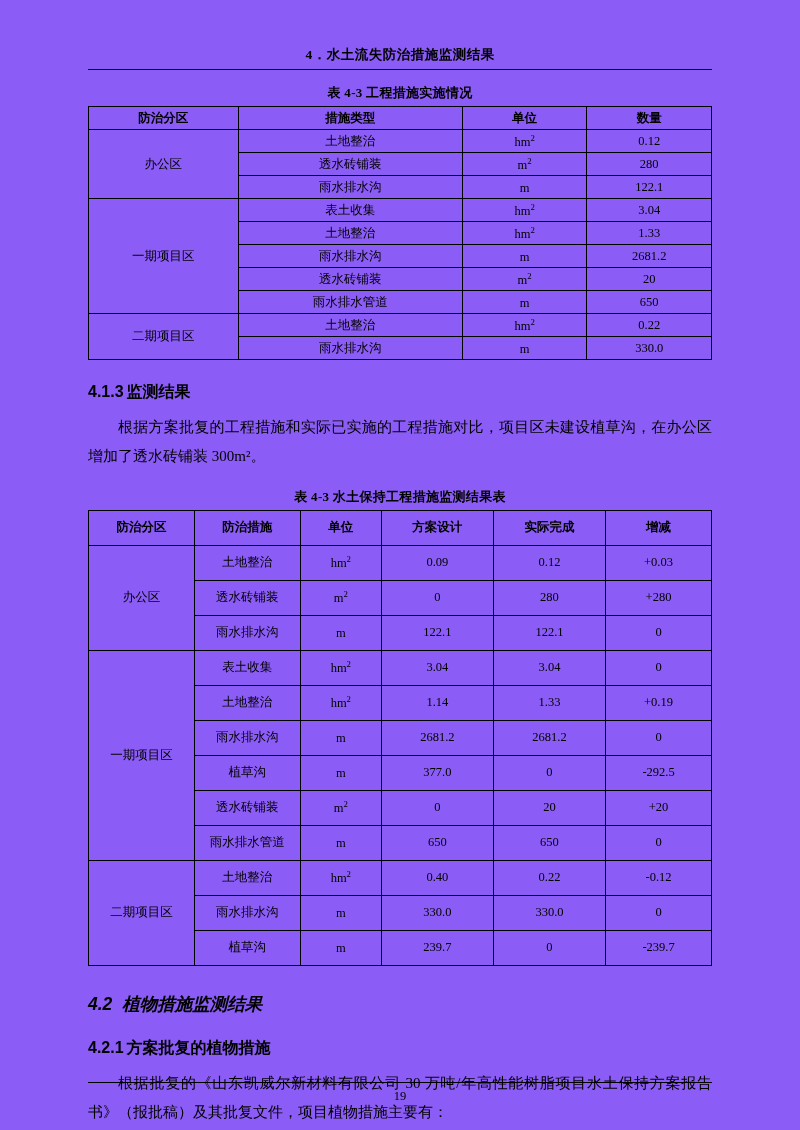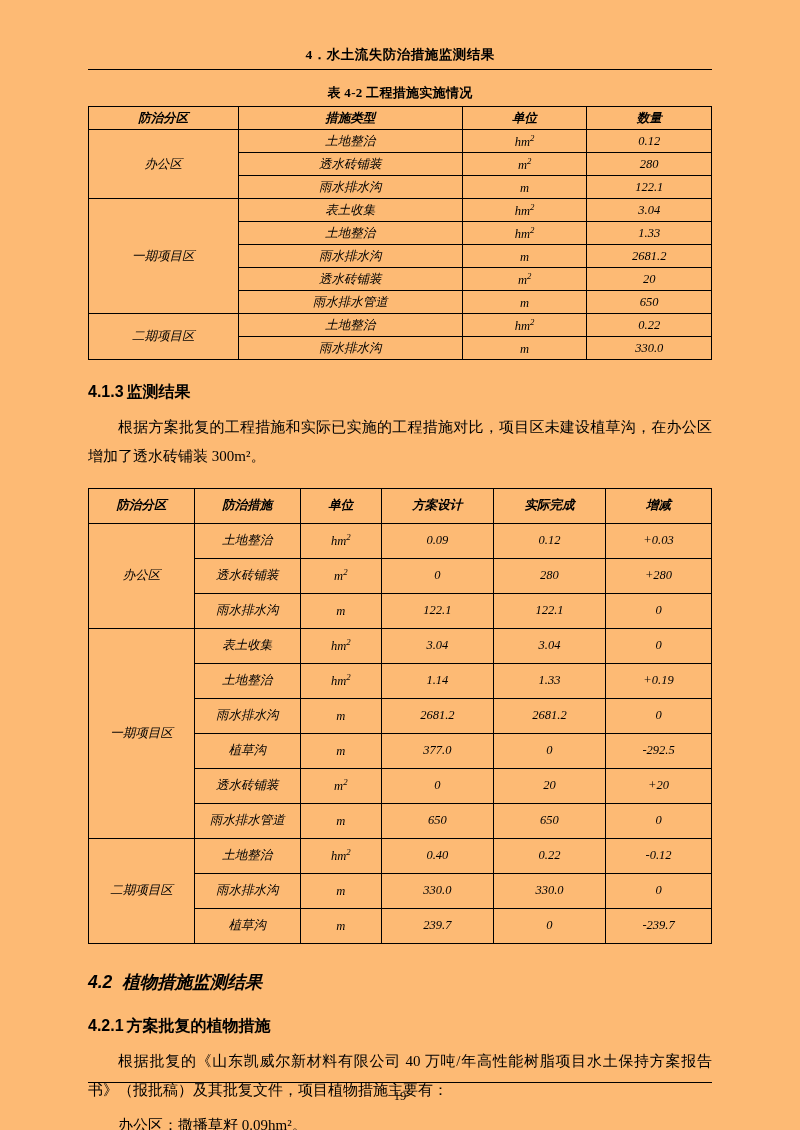--- a/index.html
+++ b/index.html
@@ -3,21 +3,21 @@
 <meta charset="utf-8">
 <style>
   html, body {
     margin: 0;
     padding: 0;
     background: #b0b0b0;
   }
   .page {
     width: 800px;
     height: 1130px;
-    background: #fdba74;
+    background: #8b5cf6;
     margin: 0 auto;
     position: relative;
     box-sizing: border-box;
     font-family: "Liberation Serif", "DejaVu Serif", serif;
     color: #000;
     overflow: hidden;
   }
   .content {
     position: absolute;
     left: 88px;
@@ -42,21 +42,20 @@
     text-align: center;
     font-size: 13px;
     font-weight: bold;
     margin-bottom: 4px;
     letter-spacing: 0.3px;
   }
   table {
     border-collapse: collapse;
     width: 100%;
     font-size: 12.5px;
-    font-style: italic;
   }
   table.t1 td, table.t1 th {
     border: 1px solid #000;
     text-align: center;
     padding: 1px 2px;
     height: 20px;
     line-height: 1.15;
   }
   table.t1 th {
     font-weight: bold;
@@ -116,21 +115,21 @@
 </style>
 </head>
 <body>
 
 <div class="page">
   <div class="content">
 
     <div class="pg-header">4．水土流失防治措施监测结果</div>
     <div class="hdr-rule"></div>
 
-    <div class="tbl-caption">表 4-2  工程措施实施情况</div>
+    <div class="tbl-caption">表 4-3  工程措施实施情况</div>
     <table class="t1">
       <colgroup>
         <col style="width:24%">
           <col style="width:36%">
           <col style="width:20%">
           <col style="width:20%">
       </colgroup>
       <thead>
         <tr>
           <th>防治分区</th>
@@ -200,20 +199,21 @@
     </table>
 
     <h3 class="sec">
       <span class="num">4.1.3</span><span>监测结果</span>
     </h3>
 
     <p class="body">根据方案批复的工程措施和实际已实施的工程措施对比，项目区未建设植草沟，在办公区增加了透水砖铺装 300m²。</p>
 
     <div class="spacer-10"></div>
 
+    <div class="tbl-caption">表 4-3  水土保持工程措施监测结果表</div>
     <table class="t2">
       <colgroup>
         <col style="width:17%">
           <col style="width:17%">
           <col style="width:13%">
           <col style="width:18%">
           <col style="width:18%">
           <col style="width:17%">
       </colgroup>
       <thead>
@@ -321,21 +321,21 @@
     </table>
 
     <h2 class="sec">
       <span class="num">4.2</span><span>植物措施监测结果</span>
     </h2>
 
     <h3 class="sec">
       <span class="num">4.2.1</span><span>方案批复的植物措施</span>
     </h3>
 
-    <p class="body">根据批复的《山东凯威尔新材料有限公司 40 万吨/年高性能树脂项目水土保持方案报告书》（报批稿）及其批复文件，项目植物措施主要有：</p>
+    <p class="body">根据批复的《山东凯威尔新材料有限公司 30 万吨/年高性能树脂项目水土保持方案报告书》（报批稿）及其批复文件，项目植物措施主要有：</p>
     <p class="body">办公区：撒播草籽 0.09hm²。</p>
 
   </div>
 
   <div class="pg-footer">
     <div class="ftr-rule"></div>
     <div class="ftr-num">19</div>
   </div>
 </div>
 

